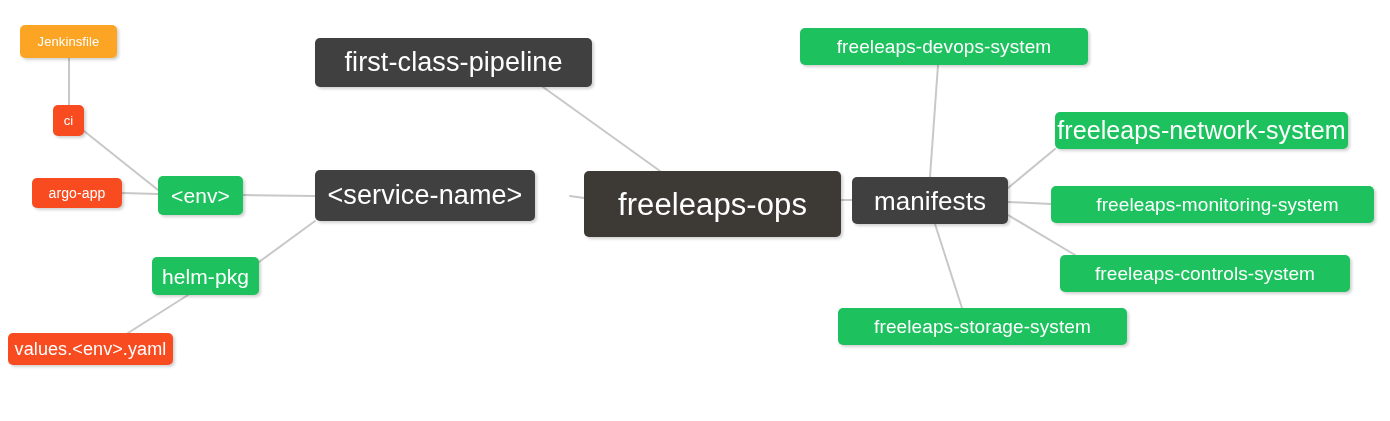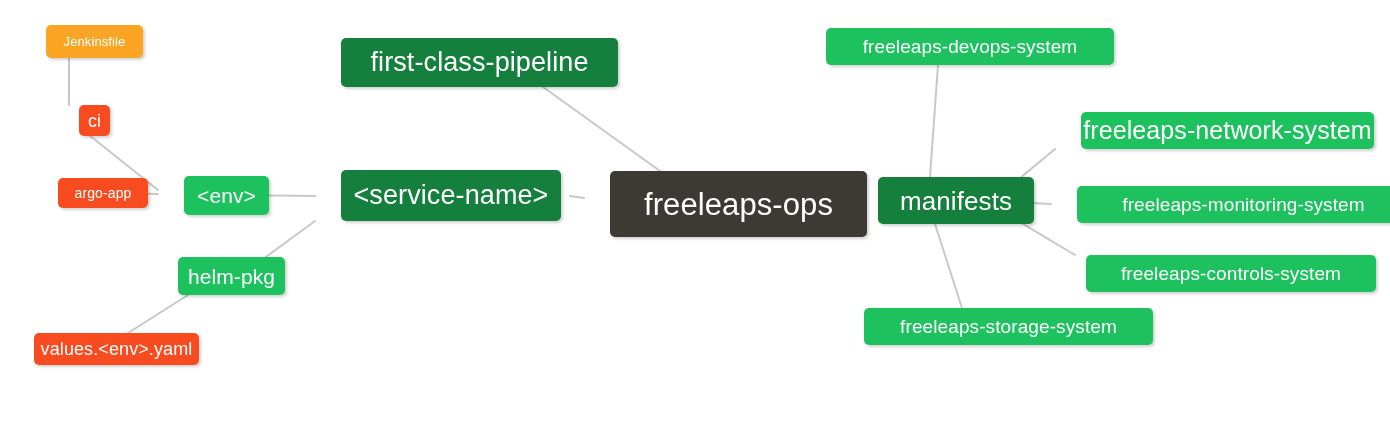--- a/index.html
+++ b/index.html
@@ -29,24 +29,23 @@
     display: flex;
     align-items: center;
     justify-content: center;
     color: #ffffff;
     border-radius: 5px;
     white-space: nowrap;
     line-height: 1;
     letter-spacing: 0.1px;
     box-shadow: 2px 2px 3px rgba(0,0,0,0.18);
     user-select: none;
-    margin-left: 26px;
   }
   .n-root   { background: #3d3935; }
-  .n-blue   { background: #15803d; }
+  .n-blue   { background: #404040; }
   .n-green  { background: #1dc25f; }
   .n-orange { background: #fca524; }
   .n-red    { background: #f94b20; }
 </style>
 </head>
 <body>
 
 <div id="canvas">
   <svg id="edge-layer" viewBox="0 0 1390 421" width="1390" height="421">
       <line x1="69" y1="58" x2="69" y2="105" stroke="#c8c8c8" stroke-width="2" stroke-linecap="round"></line>
@@ -59,21 +58,21 @@
       <line x1="570" y1="196" x2="584" y2="198" stroke="#c8c8c8" stroke-width="2" stroke-linecap="round"></line>
       <line x1="841" y1="200" x2="852" y2="200" stroke="#c8c8c8" stroke-width="2" stroke-linecap="round"></line>
       <line x1="930" y1="177" x2="938" y2="65" stroke="#c8c8c8" stroke-width="2" stroke-linecap="round"></line>
       <line x1="1008" y1="188" x2="1055" y2="149" stroke="#c8c8c8" stroke-width="2" stroke-linecap="round"></line>
       <line x1="1008" y1="202" x2="1051" y2="204" stroke="#c8c8c8" stroke-width="2" stroke-linecap="round"></line>
       <line x1="1008" y1="215" x2="1075" y2="255" stroke="#c8c8c8" stroke-width="2" stroke-linecap="round"></line>
       <line x1="935" y1="224" x2="962" y2="308" stroke="#c8c8c8" stroke-width="2" stroke-linecap="round"></line>
     </svg>
   <div id="node-layer">
       <div class="node n-orange" style="left: 20px; top: 25px; width: 97px; height: 33px; font-size: 13px;">Jenkinsfile</div>
-      <div class="node n-red" style="left: 53px; top: 105px; width: 31px; height: 31px; font-size: 18px;">ci</div>
+      <div class="node n-red" style="left: 53px; top: 105px; width: 31px; height: 31px; font-size: 13px;">ci</div>
       <div class="node n-red" style="left: 32px; top: 178px; width: 90px; height: 30px; font-size: 14px;">argo-app</div>
       <div class="node n-green" style="left: 158px; top: 176px; width: 85px; height: 39px; font-size: 21px;">&lt;env&gt;</div>
       <div class="node n-green" style="left: 152px; top: 257px; width: 107px; height: 38px; font-size: 21px;">helm-pkg</div>
       <div class="node n-red" style="left: 8px; top: 333px; width: 165px; height: 32px; font-size: 18px;">values.&lt;env&gt;.yaml</div>
       <div class="node n-blue" style="left: 315px; top: 38px; width: 277px; height: 49px; font-size: 27px;">first-class-pipeline</div>
       <div class="node n-blue" style="left: 315px; top: 170px; width: 220px; height: 51px; font-size: 27px;">&lt;service-name&gt;</div>
       <div class="node n-root" style="left: 584px; top: 171px; width: 257px; height: 66px; font-size: 31px;">freeleaps-ops</div>
       <div class="node n-blue" style="left: 852px; top: 177px; width: 156px; height: 47px; font-size: 26px;">manifests</div>
       <div class="node n-green" style="left: 800px; top: 28px; width: 288px; height: 37px; font-size: 19px;">freeleaps-devops-system</div>
       <div class="node n-green" style="left: 1055px; top: 112px; width: 293px; height: 37px; font-size: 25px;">freeleaps-network-system</div>

